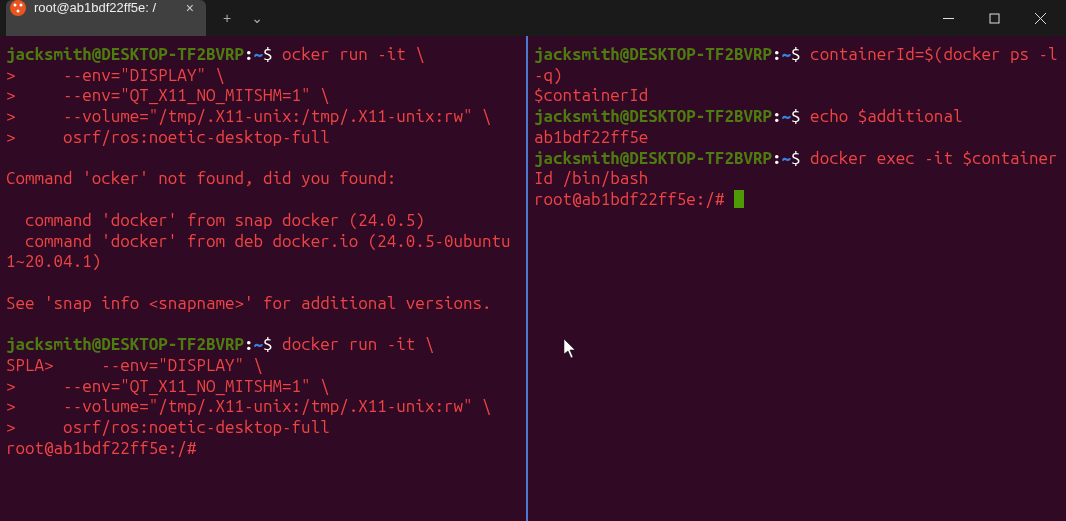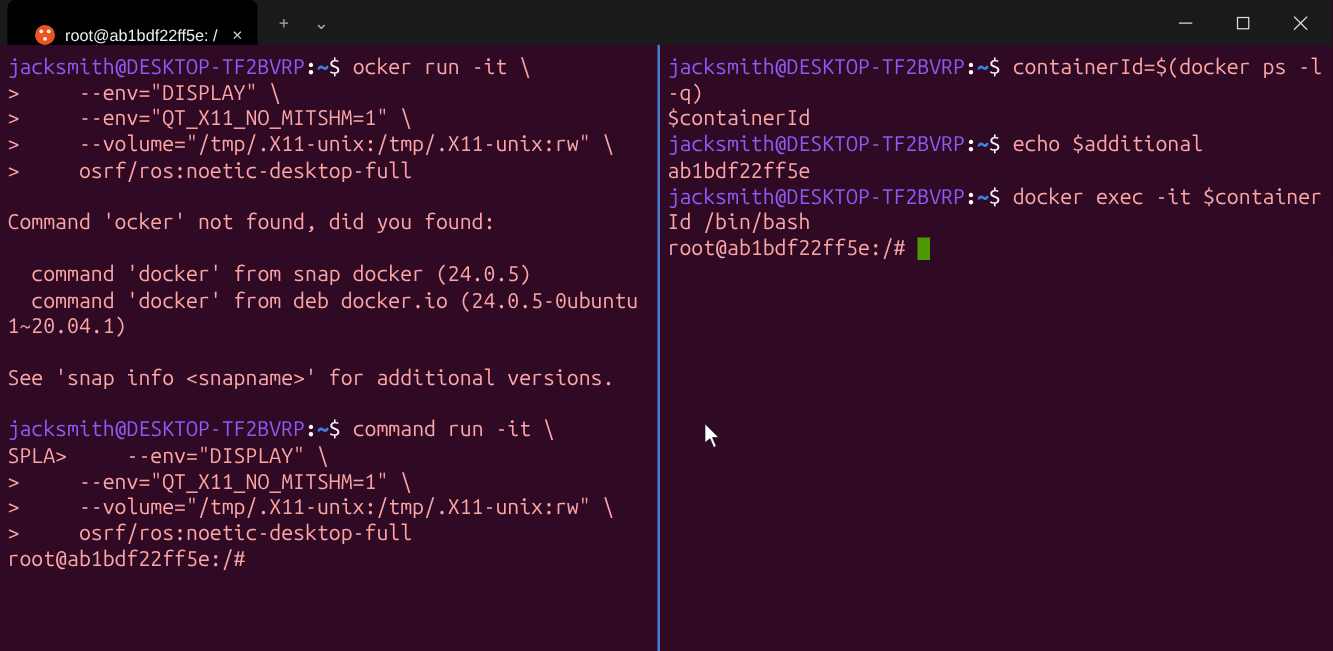--- a/index.html
+++ b/index.html
@@ -16,24 +16,24 @@
     .titlebar {
       height: 36px;
       background: #1a1a1a;
       display: flex;
       align-items: center;
       padding: 0;
       position: relative;
     }
     .tab {
       display: flex;
-      align-items: flex-end;
-      background: #000000;
+      align-items: flex-start;
+      background: #404040;
       height: 36px;
-      padding: 0 12px 0 22px;
+      padding: 0 12px 0 4px;
       border-top-left-radius: 6px;
       border-top-right-radius: 6px;
       gap: 8px;
       margin-left: 6px;
       min-width: 200px;
     }
     .tab-icon {
       width: 16px;
       height: 16px;
       background: #e95420;
@@ -99,22 +99,22 @@
     }
     .pane-left {
       width: 528px;
       border-right: 2px solid #4d7ad0;
     }
     .pane-right {
       flex: 1;
     }
     .colon { color: #ffffff; font-weight: bold; }
     .dollar { color: #ffffff; font-weight: normal; }
-    .cmd { color: #fca5a5; }
-    .user2 { color: #8b5cf6; font-weight: normal; }
+    .cmd { color: #ef4444; }
+    .user2 { color: #4d7c0f; font-weight: bold; }
     .path2 { color: #3584e4; font-weight: bold; }
     .cursor-block {
       display: inline-block;
       width: 10px;
       height: 18px;
       background: #4e9a06;
       vertical-align: text-bottom;
     }
     .mouse-cursor {
       position: absolute;
@@ -170,21 +170,21 @@
 <span class="cmd">&gt;     --volume="/tmp/.X11-unix:/tmp/.X11-unix:rw" \</span>
 <span class="cmd">&gt;     osrf/ros:noetic-desktop-full</span>
 
 <span class="cmd">Command 'ocker' not found, did you found:</span>
 
 <span class="cmd">  command 'docker' from snap docker (24.0.5)</span>
 <span class="cmd">  command 'docker' from deb docker.io (24.0.5-0ubuntu1~20.04.1)</span>
 
 <span class="cmd">See 'snap info &lt;snapname&gt;' for additional versions.</span>
 
-<span class="user2">jacksmith@DESKTOP-TF2BVRP</span><span class="colon">:</span><span class="path2">~</span><span class="dollar">$ </span><span class="cmd">command run -it \</span>
+<span class="user2">jacksmith@DESKTOP-TF2BVRP</span><span class="colon">:</span><span class="path2">~</span><span class="dollar">$ </span><span class="cmd">docker run -it \</span>
 <span class="cmd">SPLA&gt;     --env="DISPLAY" \</span>
 <span class="cmd">&gt;     --env="QT_X11_NO_MITSHM=1" \</span>
 <span class="cmd">&gt;     --volume="/tmp/.X11-unix:/tmp/.X11-unix:rw" \</span>
 <span class="cmd">&gt;     osrf/ros:noetic-desktop-full</span>
 <span class="cmd">root@ab1bdf22ff5e:/#</span></div>
   <div class="pane pane-right"><span class="user2">jacksmith@DESKTOP-TF2BVRP</span><span class="colon">:</span><span class="path2">~</span><span class="dollar">$ </span><span class="cmd">containerId=$(docker ps -l -q)</span>
 <span class="cmd">$containerId</span>
 <span class="user2">jacksmith@DESKTOP-TF2BVRP</span><span class="colon">:</span><span class="path2">~</span><span class="dollar">$ </span><span class="cmd">echo $additional</span>
 <span class="cmd">ab1bdf22ff5e</span>
 <span class="user2">jacksmith@DESKTOP-TF2BVRP</span><span class="colon">:</span><span class="path2">~</span><span class="dollar">$ </span><span class="cmd">docker exec -it $containerId /bin/bash</span>

